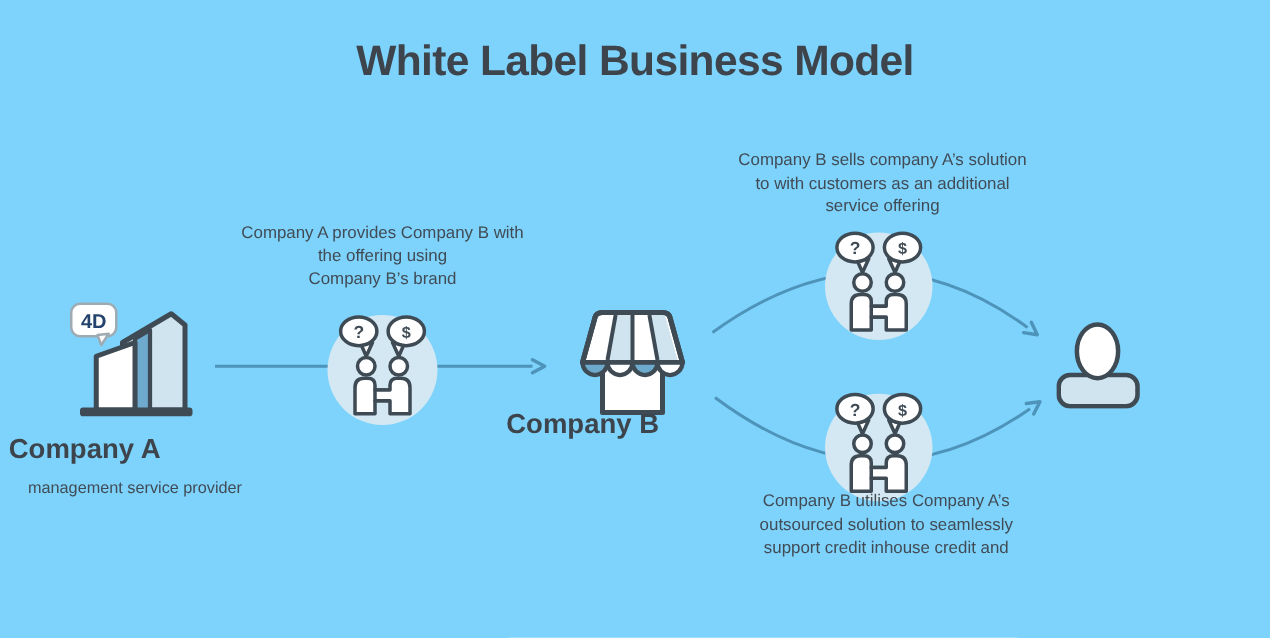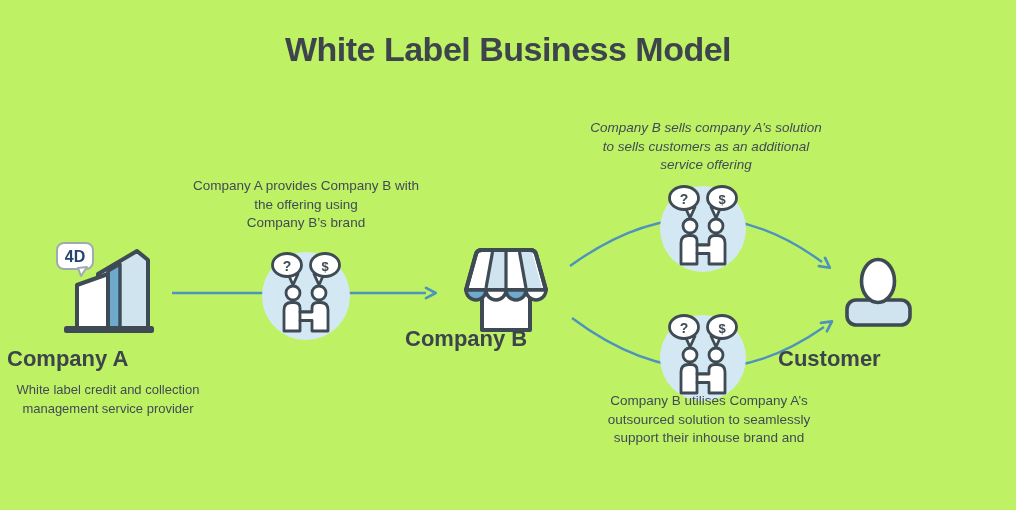--- a/index.html
+++ b/index.html
@@ -1,35 +1,35 @@
 <!DOCTYPE html>
 <html><head>
 <meta charset="utf-8">
 <style>
   html,body{margin:0;padding:0;}
   body{font-family:"Liberation Sans", sans-serif;}
   .canvas{
     position:relative;
     width:1016px;height:510px;
-    background:#bef264;
+    background:#7dd3fc;
     overflow:hidden;
   }
   .title{
     position:absolute;top:30px;left:0;width:100%;
     margin:0;text-align:center;
     font-size:34px;font-weight:700;color:#3d444b;
     letter-spacing:-0.5px;
   }
   .annotation{
     position:absolute;text-align:center;
     font-size:13.5px;line-height:18.5px;color:#414b55;
   }
   .annotation div{white-space:nowrap;}
   .ann-mid{left:162px;top:177px;width:288px;}
-  .ann-top{left:560px;top:119px;width:292px;font-style:italic;}
+  .ann-top{left:560px;top:119px;width:292px;}
   .ann-bottom{left:563px;top:392px;width:292px;}
   .node-label{
     position:absolute;text-align:left;
     font-size:22px;font-weight:700;color:#3d444b;
   }
   .node-desc{
     position:absolute;text-align:center;
     font-size:13px;line-height:18.5px;color:#414b55;
   }
   .abs{position:absolute;}
@@ -140,34 +140,32 @@
   </svg>
 
   <div class="annotation ann-mid">
     <div>Company A provides Company B with</div>
     <div>the offering using</div>
     <div>Company B’s brand</div>
   </div>
 
   <div class="annotation ann-top">
     <div>Company B sells company A’s solution</div>
-    <div>to sells customers as an additional</div>
+    <div>to with customers as an additional</div>
     <div>service offering</div>
   </div>
 
   <div class="annotation ann-bottom">
     <div>Company B utilises Company A’s</div>
     <div>outsourced solution to seamlessly</div>
-    <div>support their inhouse brand and</div>
+    <div>support credit inhouse credit and</div>
   </div>
 
   <div class="node-label" style="left:7px;top:346px;width:200px">Company A</div>
 
   <div class="node-desc" style="left:3px;top:381px;width:210px">
-    <div>White label credit and collection</div>
     <div>management service provider</div>
   </div>
 
   <div class="node-label" style="left:405px;top:326px;width:200px">Company B</div>
 
-  <div class="node-label" style="left:778px;top:346px;width:200px">Customer</div>
 
 </div>
 
 </body></html>

